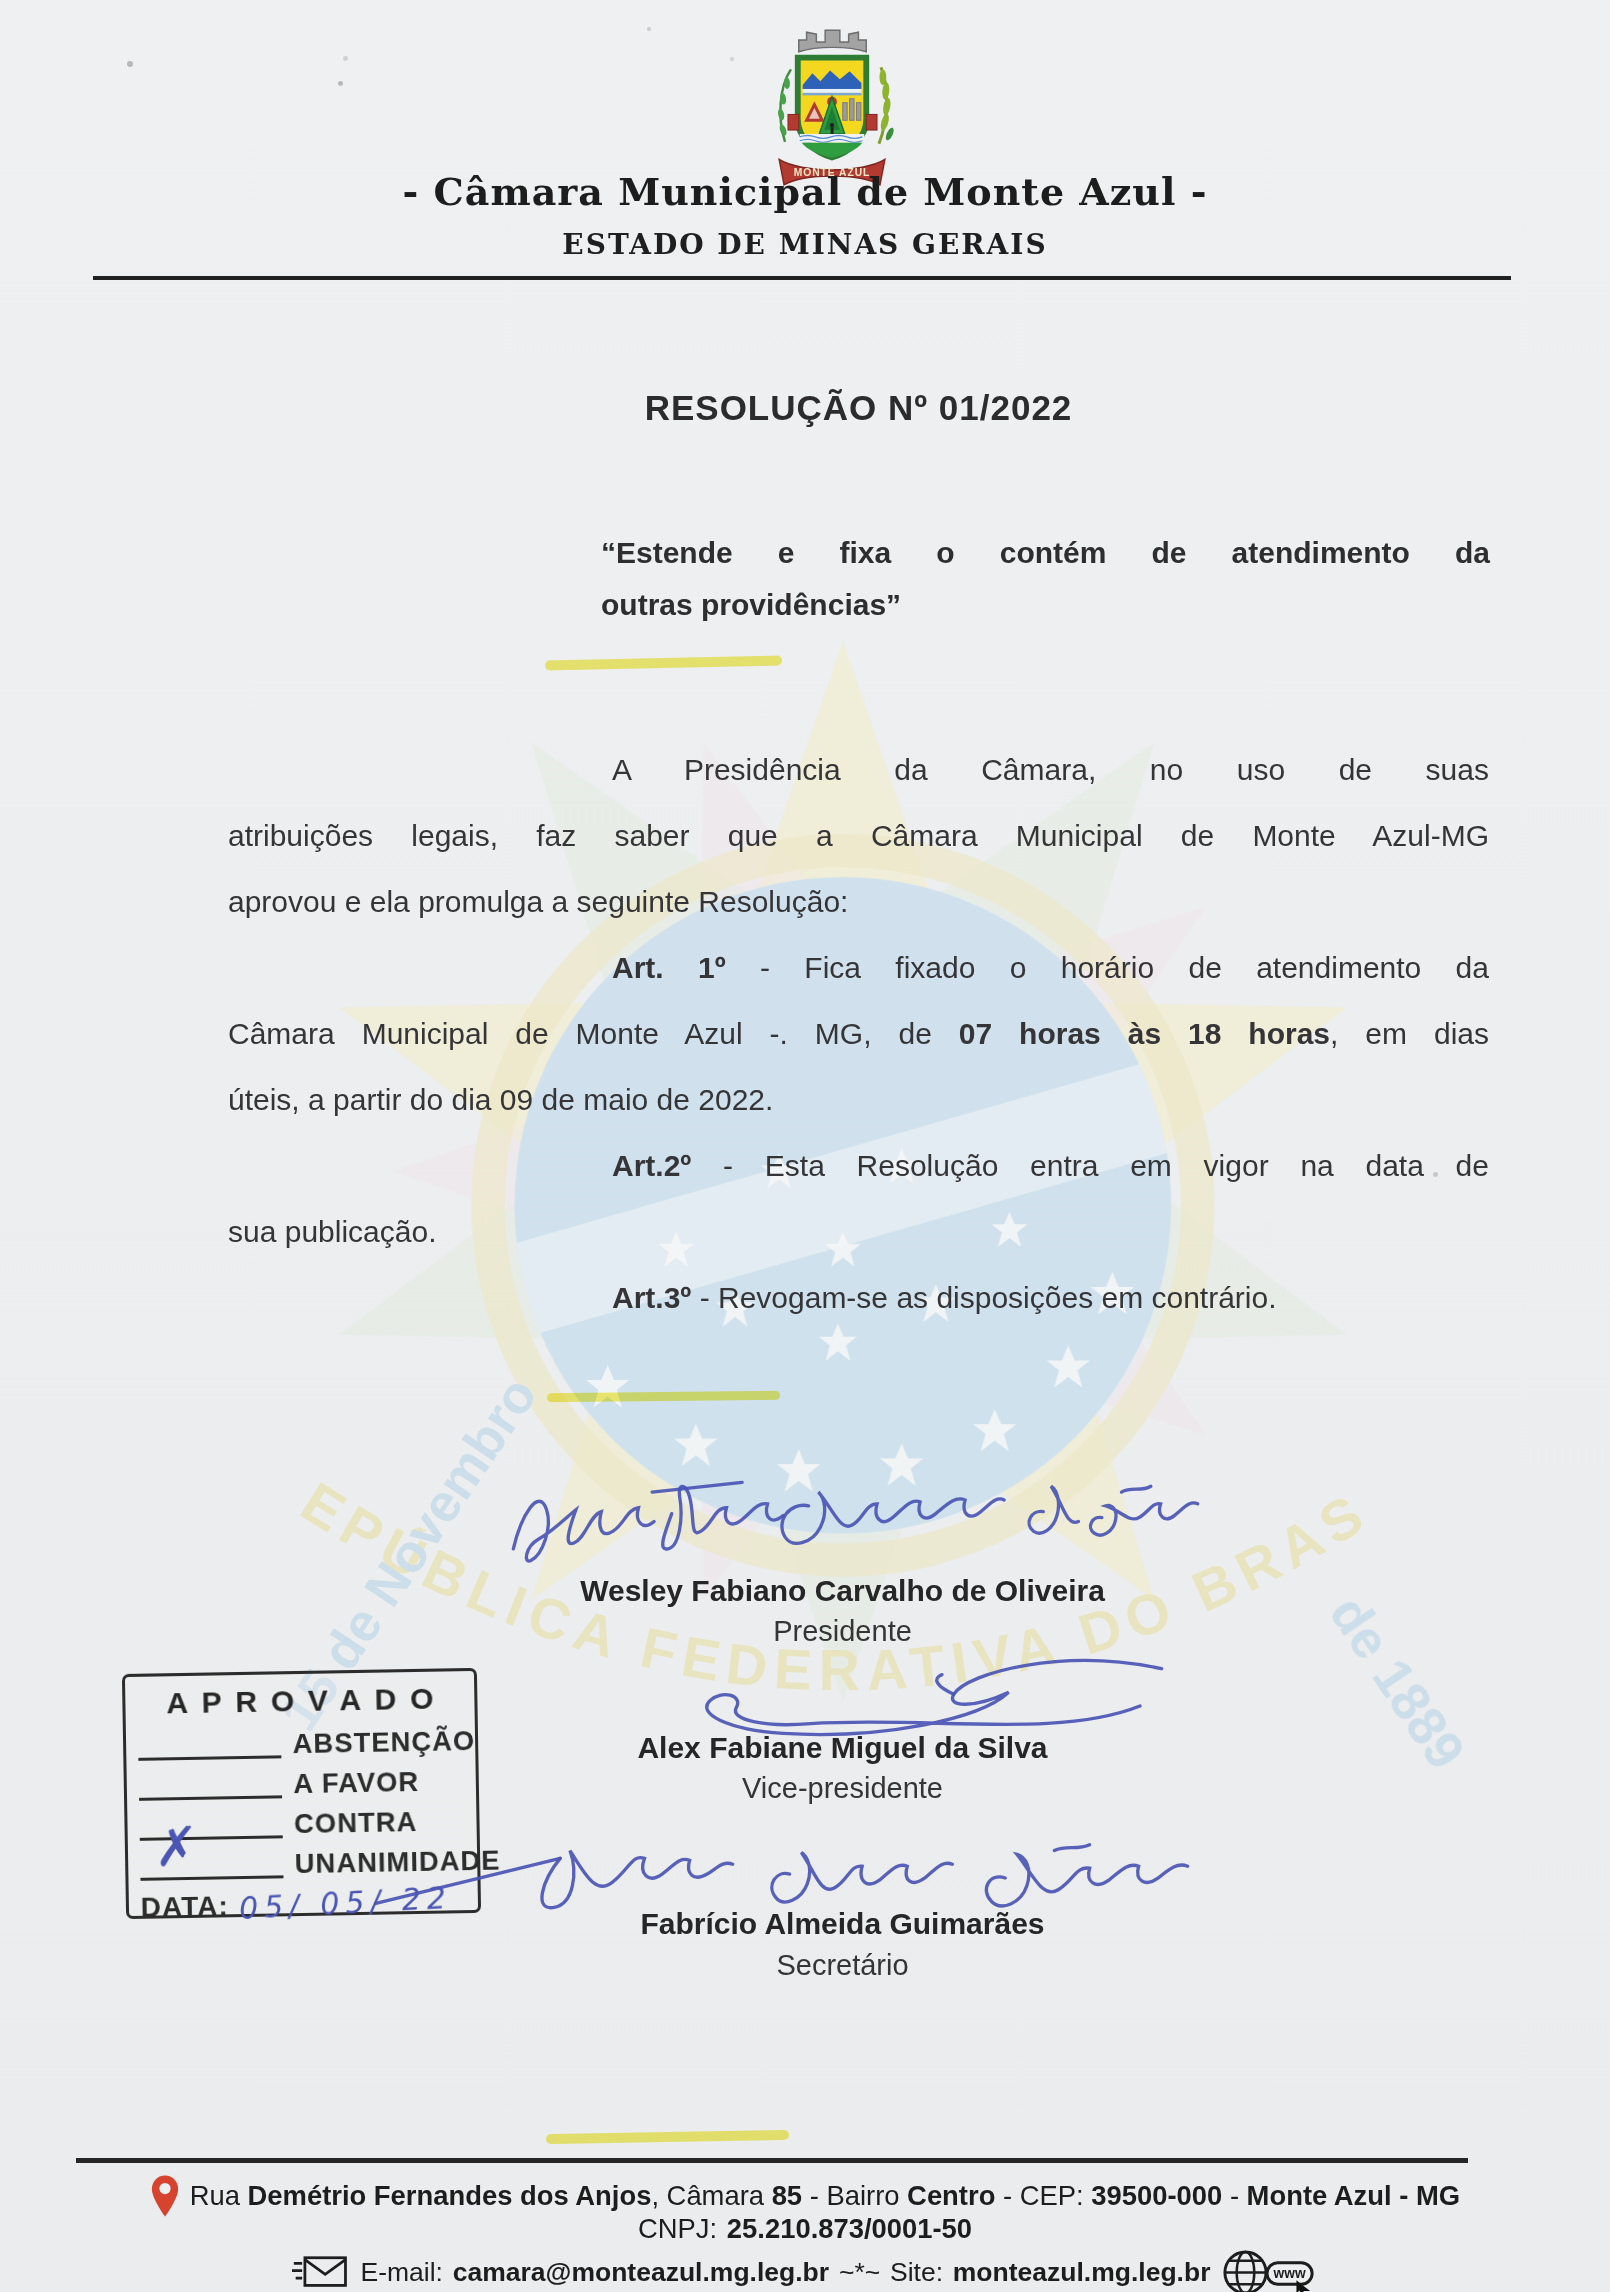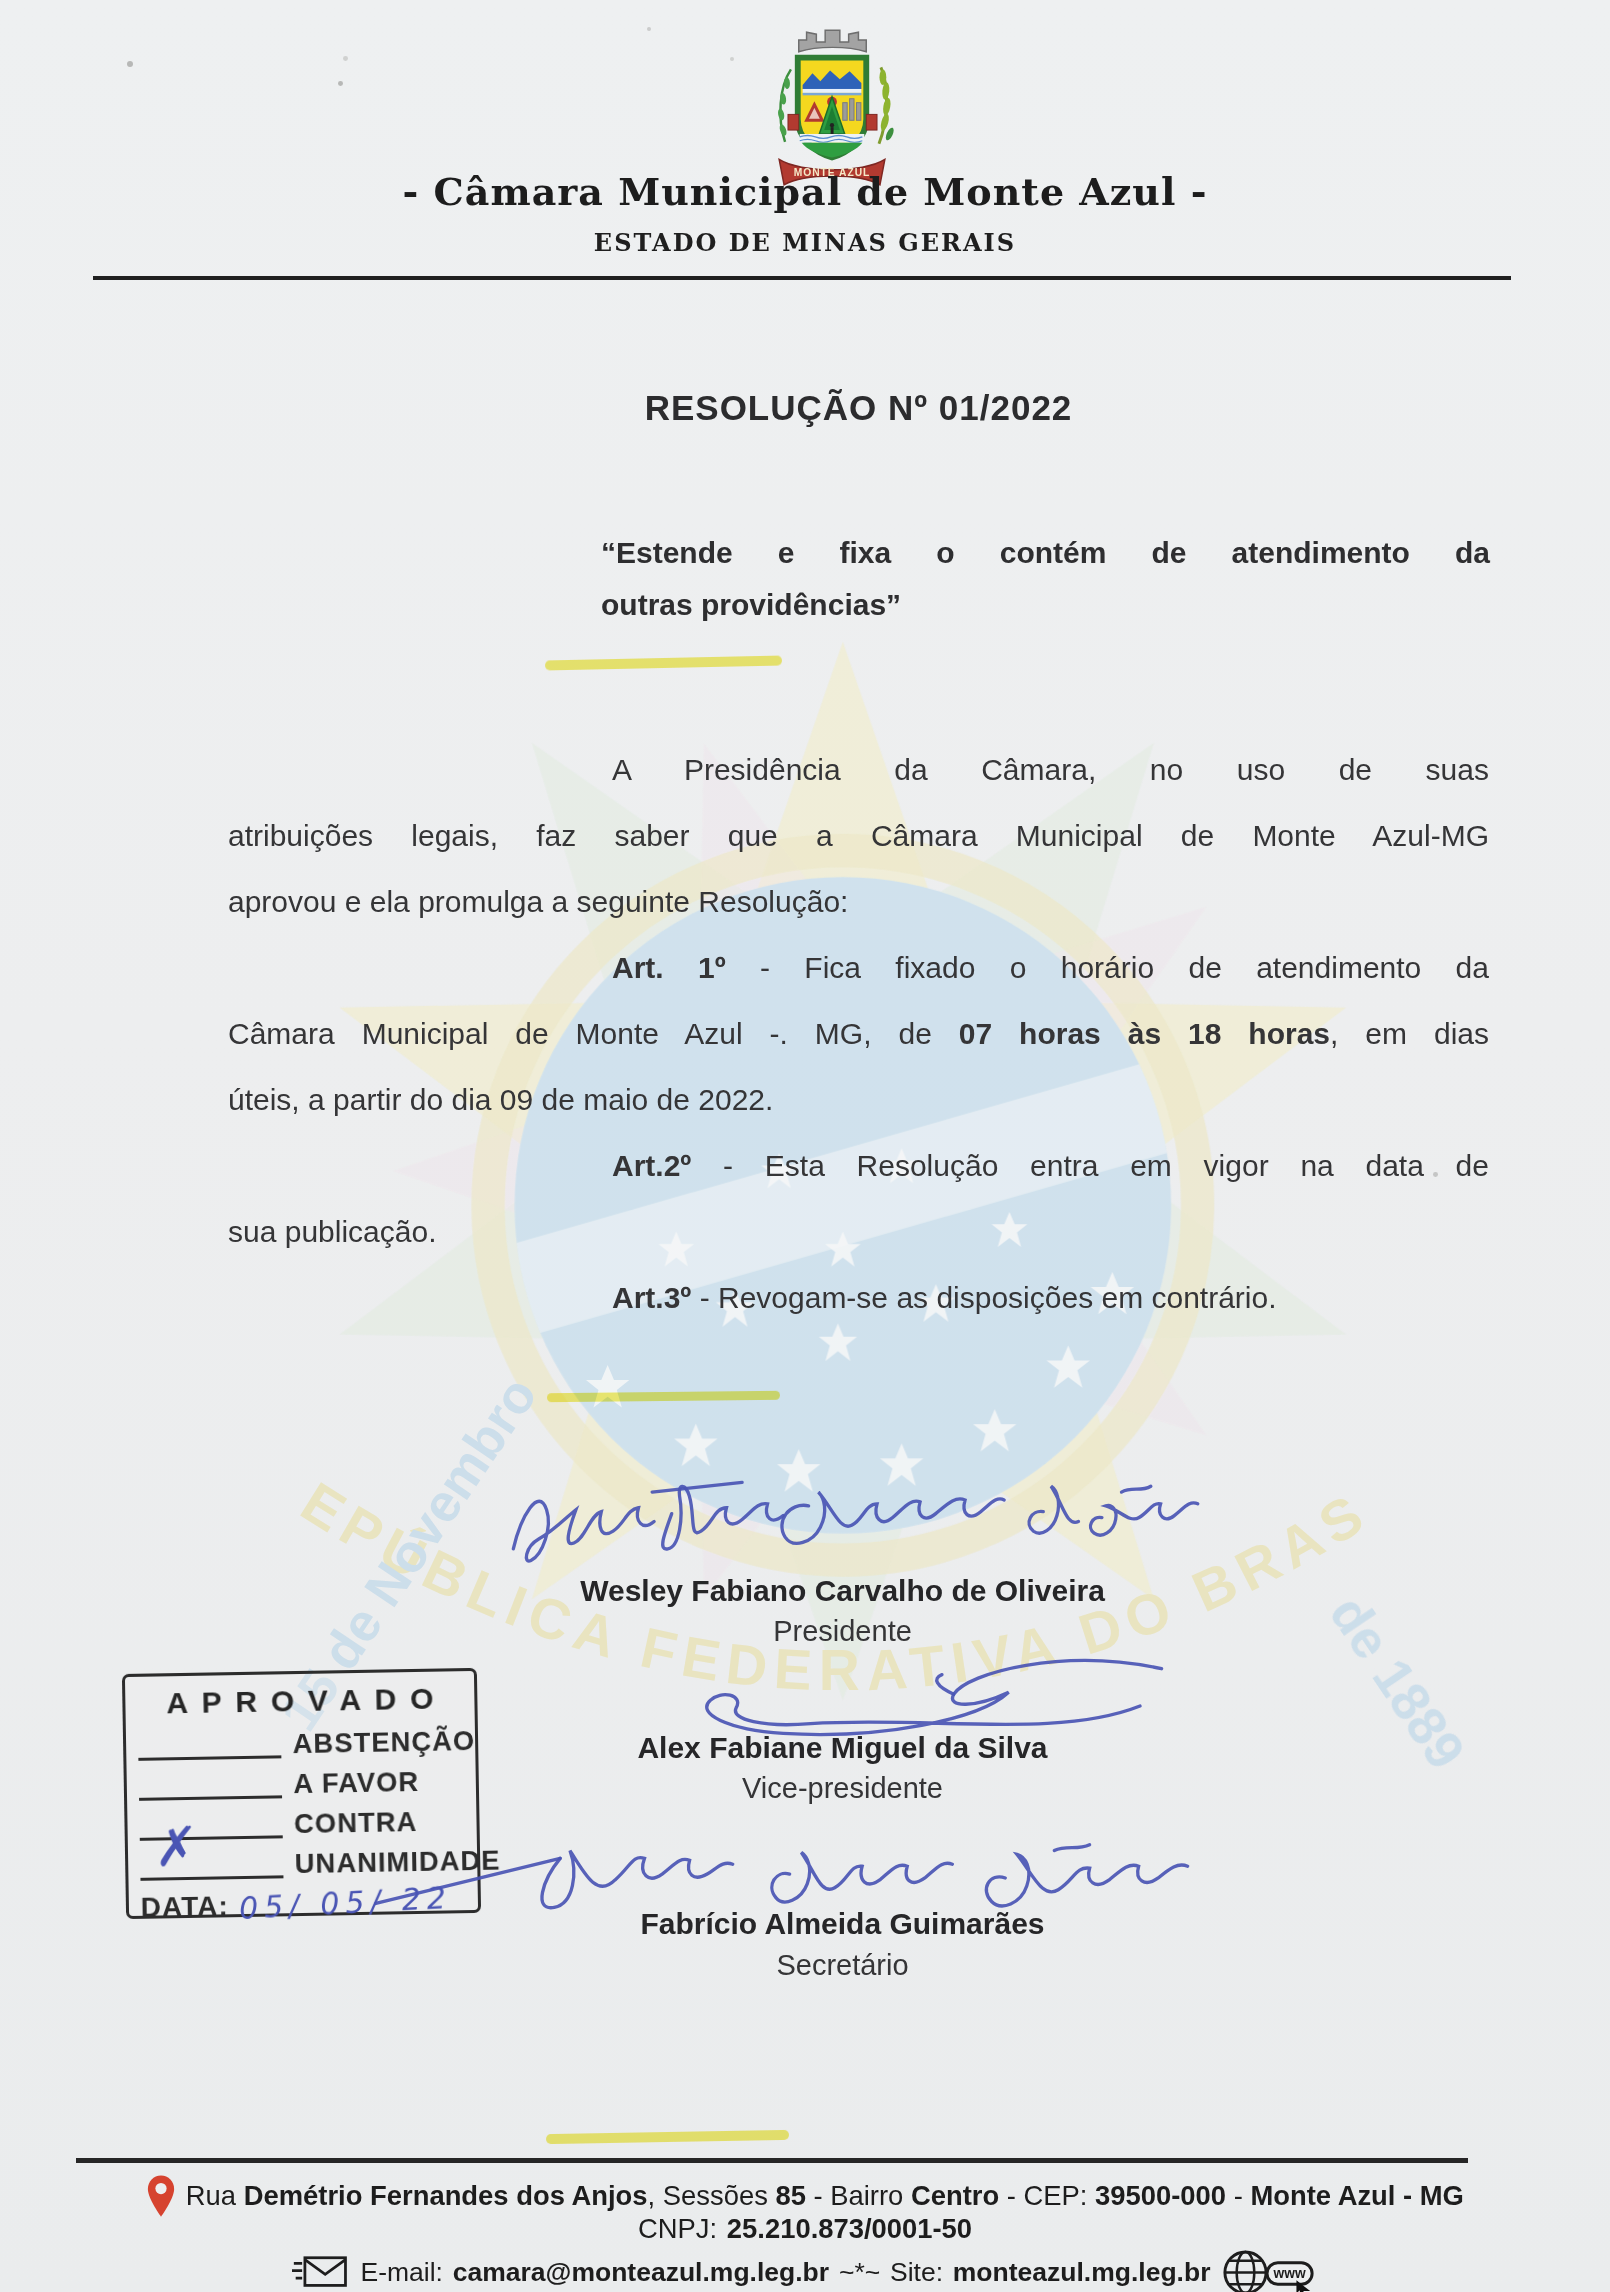--- a/index.html
+++ b/index.html
@@ -10,21 +10,21 @@
     overflow:hidden;
     font-family:"Liberation Sans",sans-serif;
     color:#39393b;
   }
   .abs{position:absolute;}
   .center{left:0;right:0;text-align:center;}
   .b{font-weight:bold;}
 
   
   .org-name{top:169px;font-family:"DejaVu Serif",serif;font-weight:bold;font-size:38px;color:#1d1d1d;letter-spacing:1px;}
-  .org-state{top:228px;font-family:"DejaVu Serif",serif;font-weight:bold;font-size:24px;color:#1f1f1f;letter-spacing:2px;}
+  .org-state{top:228px;font-family:"DejaVu Serif",serif;font-weight:bold;font-size:28px;color:#1f1f1f;letter-spacing:2px;}
   .rule-top{left:93px;top:276px;width:1418px;height:3.9px;background:#202020;}
 
   .res-title{left:228px;top:388px;width:1261px;text-align:center;font-size:35px;font-weight:bold;letter-spacing:1px;color:#2c2c2e;}
 
   
   .epigraph{left:601px;top:527px;width:889px;font-size:30px;font-weight:bold;color:#2e2e30;}
   .epigraph .line{line-height:52px;}
 
   
   .body-block{left:228px;top:737px;width:1261px;font-size:30px;color:#353537;}
@@ -252,21 +252,21 @@
   <div class="abs sig-role" style="top:1949px;">Secretário</div>
 
   <div class="abs hl hl-3"></div>
   <div class="abs rule-bottom"></div>
 
   <div class="abs footer-row footer-address">
     <svg style="width:30px;height:44px;flex:none;" viewBox="0 0 32 46" aria-hidden="true">
       <path d="M16,1 C8,1 2,7.5 2,15.5 C2,26 16,45 16,45 C16,45 30,26 30,15.5 C30,7.5 24,1 16,1 Z" fill="#d6432f"></path>
       <circle cx="16" cy="15" r="6" fill="#edeff0"></circle>
     </svg>
-    <span><span>Rua </span><span class="b">Demétrio Fernandes dos Anjos</span><span>, Sessões </span><span class="b">85</span><span> - Bairro </span><span class="b">Centro</span><span> - CEP: </span><span class="b">39500-000</span><span> - </span><span class="b">Monte Azul - MG</span></span>
+    <span><span>Rua </span><span class="b">Demétrio Fernandes dos Anjos</span><span>, Câmara </span><span class="b">85</span><span> - Bairro </span><span class="b">Centro</span><span> - CEP: </span><span class="b">39500-000</span><span> - </span><span class="b">Monte Azul - MG</span></span>
   </div>
 
   <div class="abs footer-row footer-cnpj">
     <span>CNPJ:</span>
     <span class="b">25.210.873/0001-50</span>
   </div>
 
   <div class="abs footer-row footer-contact">
     <svg style="width:59px;height:41px;flex:none;" viewBox="0 0 64 44" aria-hidden="true">
       <rect x="14" y="6" width="44" height="30" fill="none" stroke="#1d1d1d" stroke-width="3"></rect>

